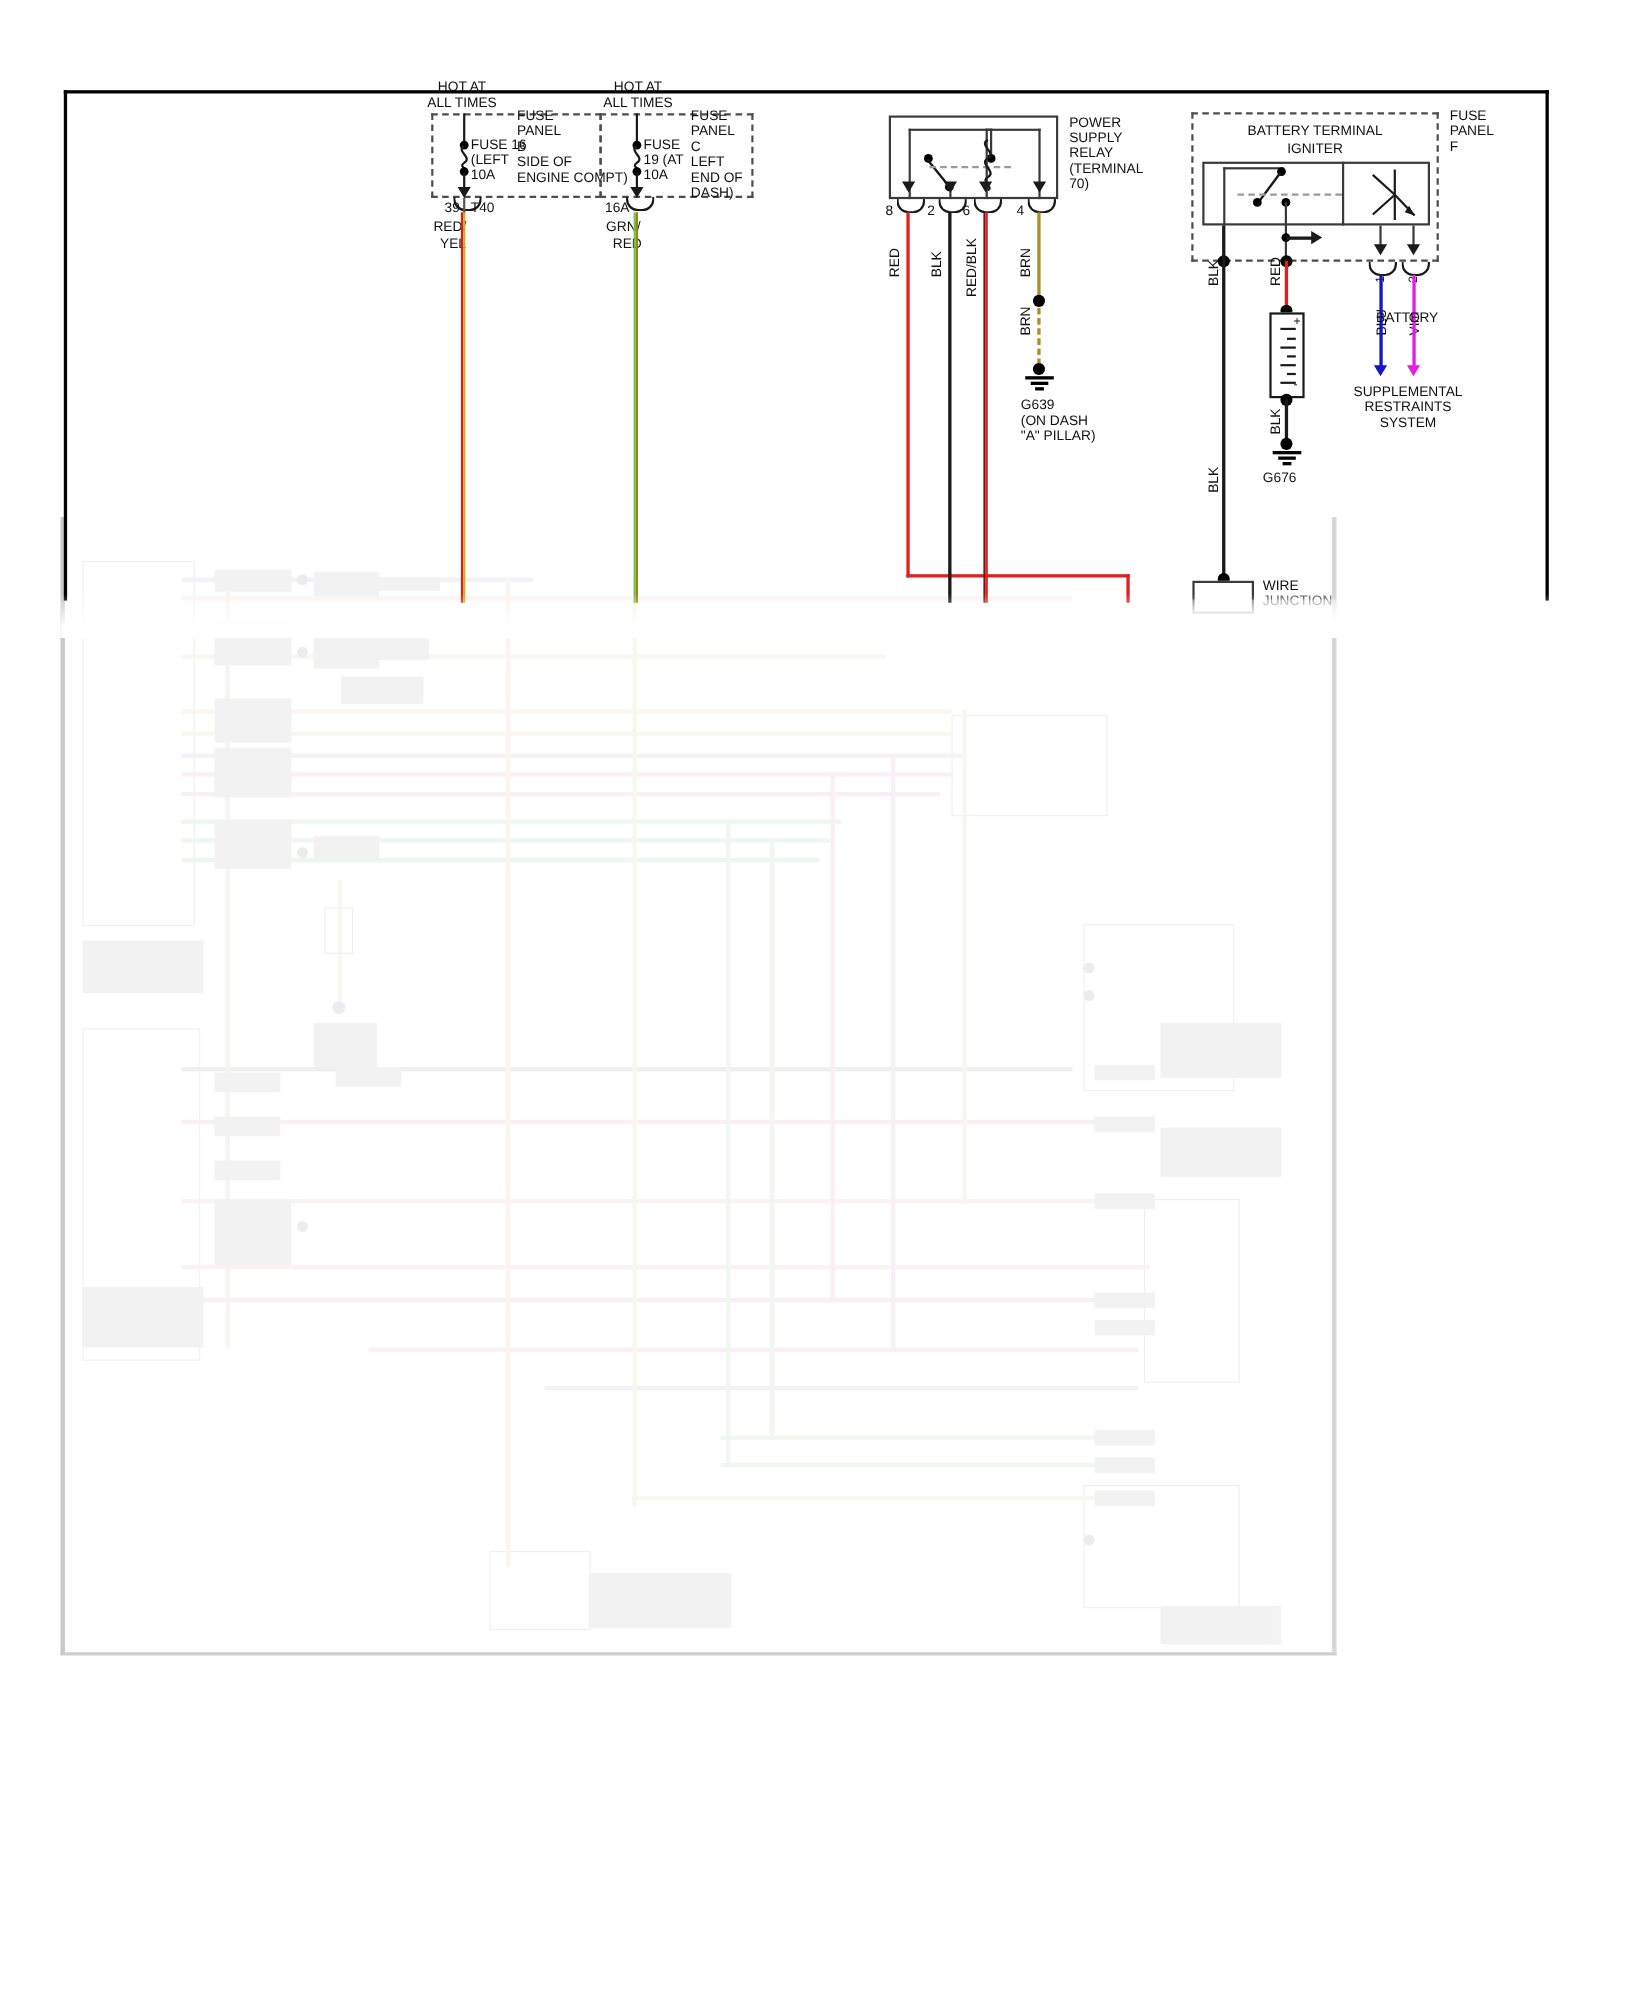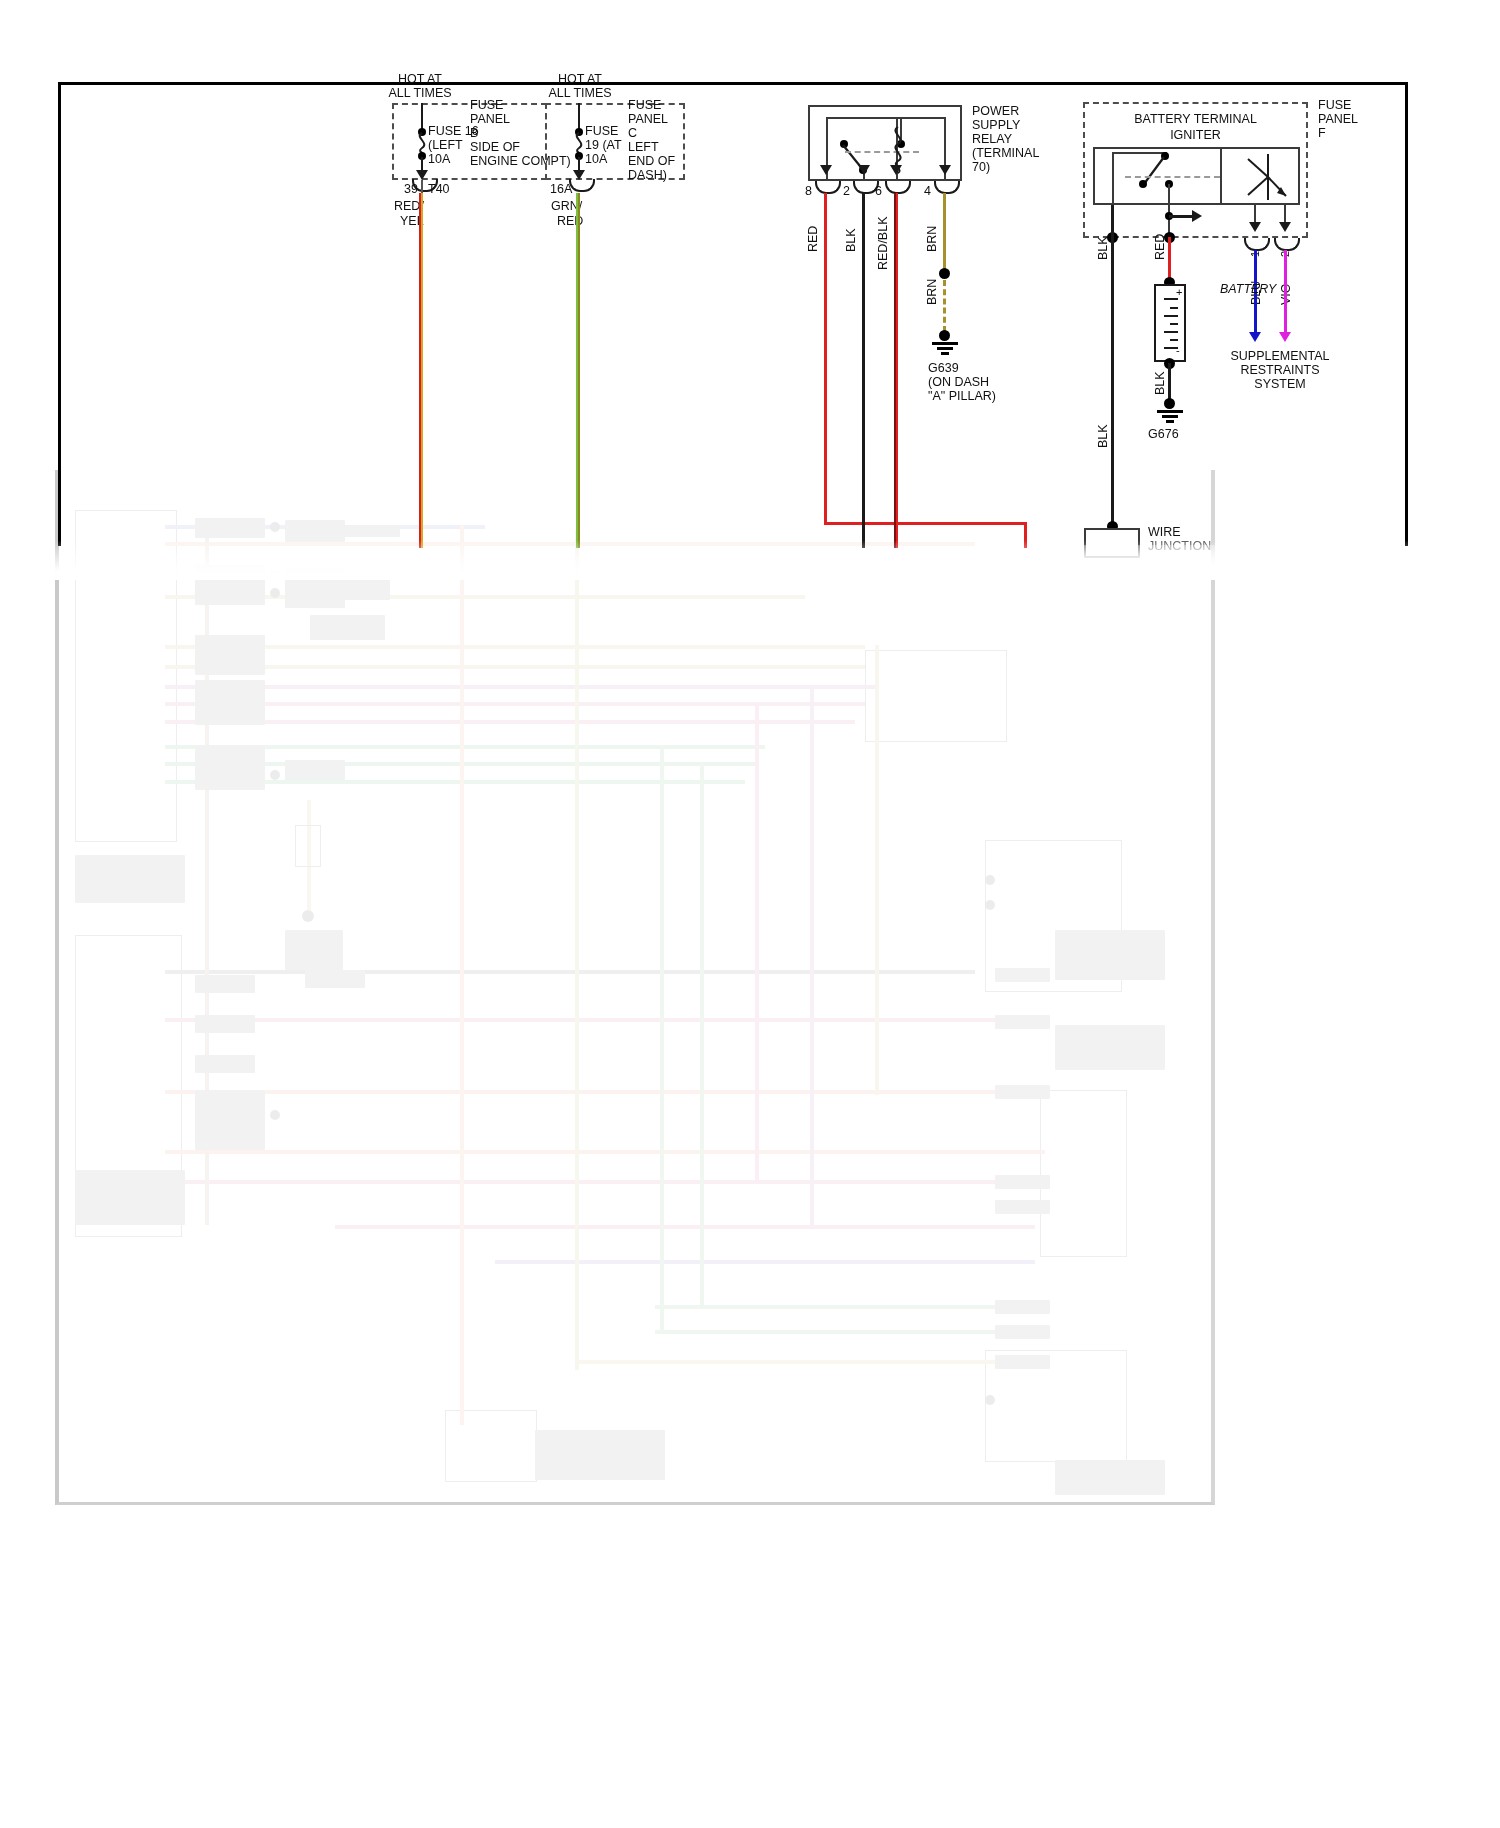--- a/index.html
+++ b/index.html
@@ -394,21 +394,21 @@
       <div class="pl" style="top:12px;width:14px;height:2px;"></div>
       <div class="sh" style="top:21px;width:8px;height:2px;"></div>
       <div class="pl" style="top:29px;width:14px;height:2px;"></div>
       <div class="sh" style="top:37px;width:8px;height:2px;"></div>
       <div class="pl" style="top:45px;width:14px;height:2px;"></div>
       <div class="sh" style="top:53px;width:8px;height:2px;"></div>
       <div class="pl" style="top:61px;width:14px;height:2px;"></div>
     </div>
     <div class="lbl" style="left:1176px;top:286px;font-size:11px;">+</div>
     <div class="lbl" style="left:1176px;top:344px;font-size:11px;">-</div>
-    <div class="lbl" style="left:1220px;top:283px;font-style:italic;">BATTERY</div>
+    <div class="lbl" style="left:1251px;top:283px;">BATTERY</div>
 
     <div class="dot-lg" style="left:1164px;top:358px;"></div>
     <div class="vw blk" style="left:1168px;top:363px;height:39px;"></div>
     <div class="vlbl" style="left:1153px;top:395px;">BLK</div>
   </div>
 
   <div>
     <div class="dot-lg" style="left:1164px;top:398px;"></div>
     <div class="gnd" style="left:1157px;top:400px;width:26px;height:24px;">
       <div class="g1"></div>

